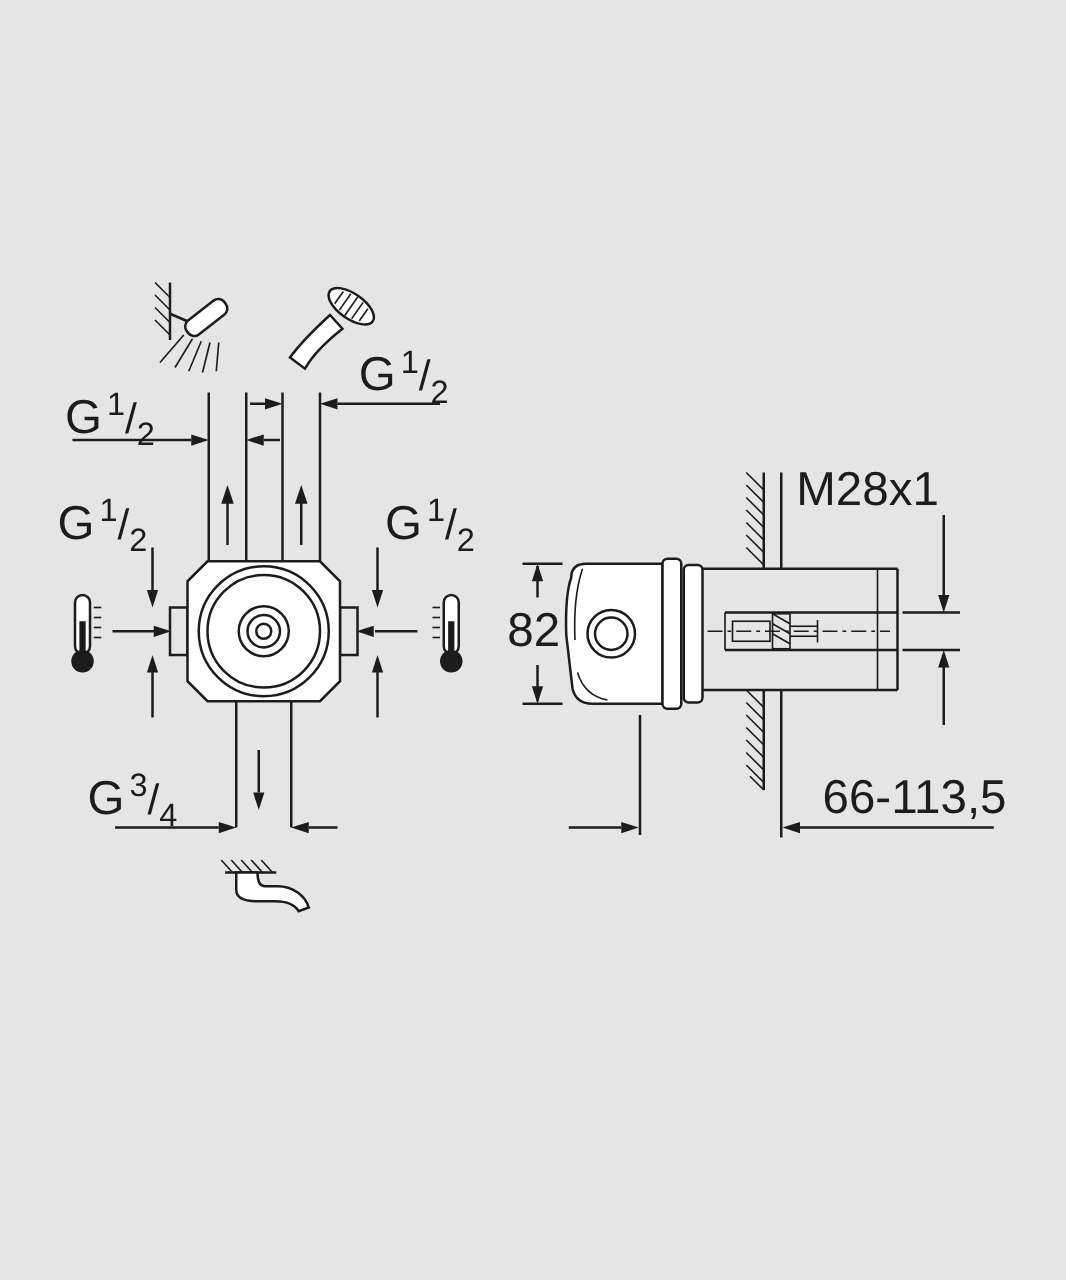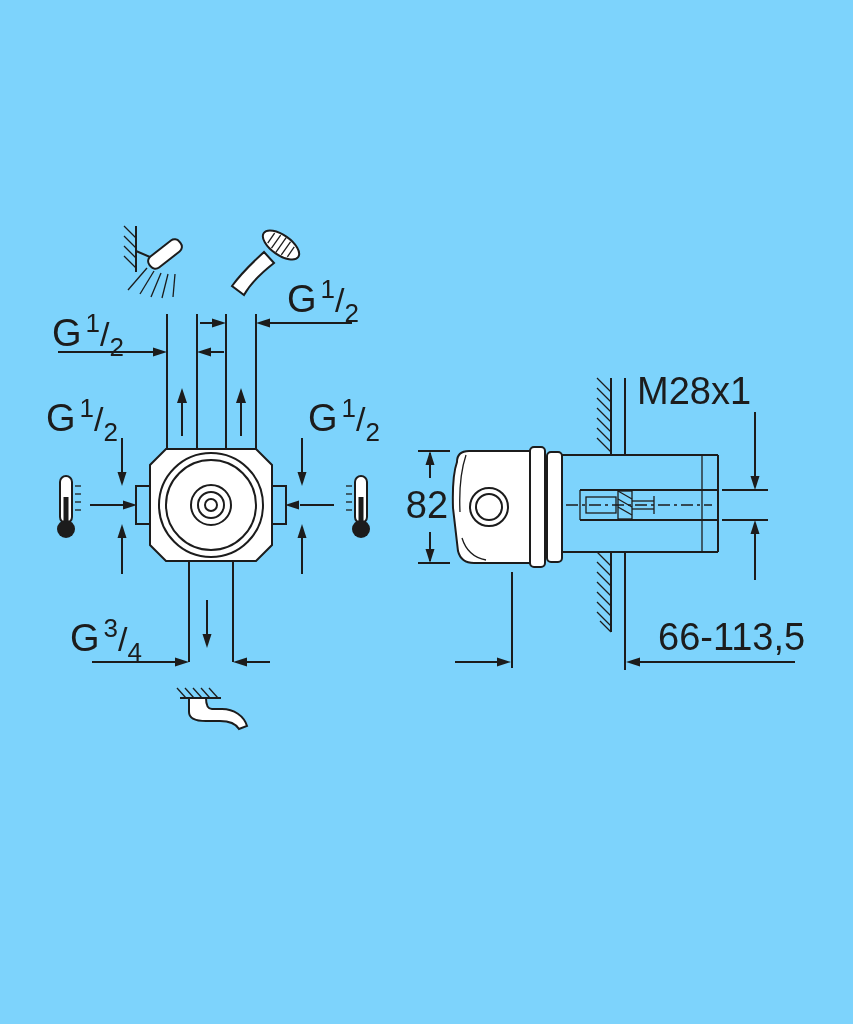--- a/index.html
+++ b/index.html
@@ -1,16 +1,16 @@
 <!DOCTYPE html>
 <html><head>
 <meta charset="utf-8">
 <style>
   html,body{margin:0;padding:0;background:#ffffff;}
-  .page{position:relative;width:853px;height:1024px;background:#7dd3fc;outline:1px solid #e6e6e6;overflow:hidden;}
+  .page{position:relative;width:853px;height:1024px;background:#e5e5e5;outline:1px solid #e6e6e6;overflow:hidden;}
   svg{display:block;}
   .ln{stroke:#1c1c1c;stroke-width:2;fill:none;stroke-linecap:butt;}
   .thin{stroke:#1c1c1c;stroke-width:1.3;fill:none;}
   .dash{stroke:#1c1c1c;stroke-width:1.3;fill:none;stroke-dasharray:12 4 3 4;}
   .white{fill:#ffffff;}
   .fill{fill:#1c1c1c;stroke:none;}
   text{fill:#1c1c1c;font-family:"Liberation Sans",sans-serif;}
   .lbl{font-size:38px;}
   .frac{font-size:26px;}
   .slash{font-size:34px;}

